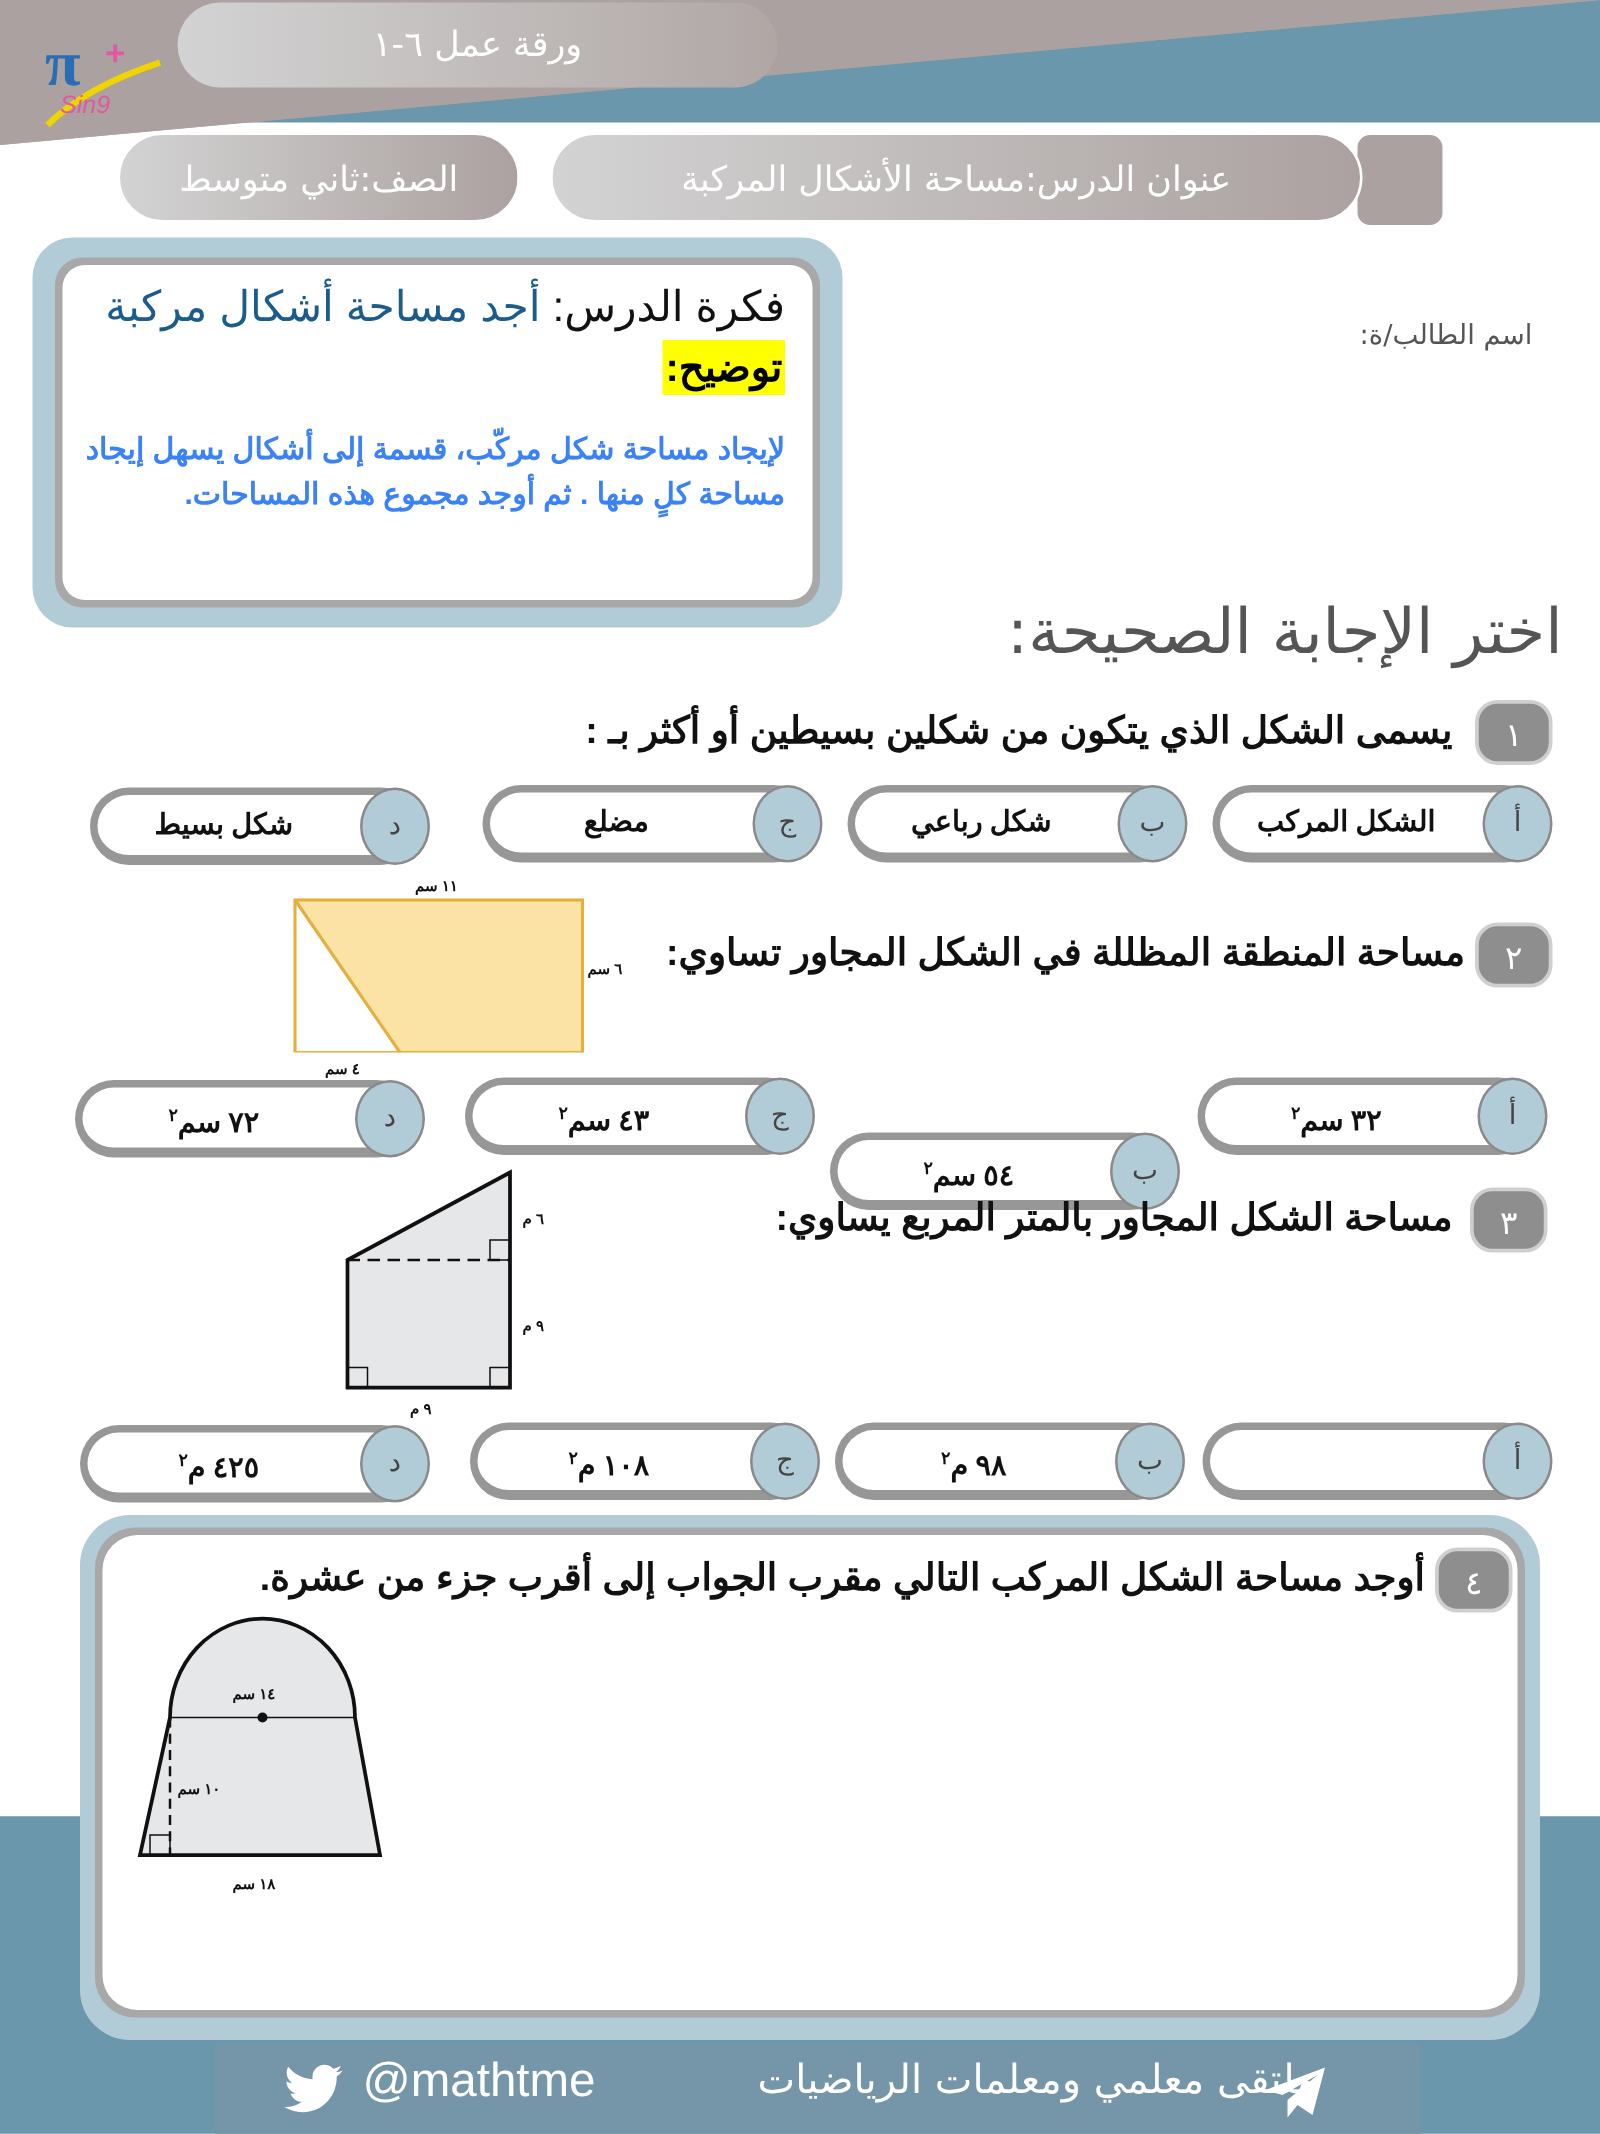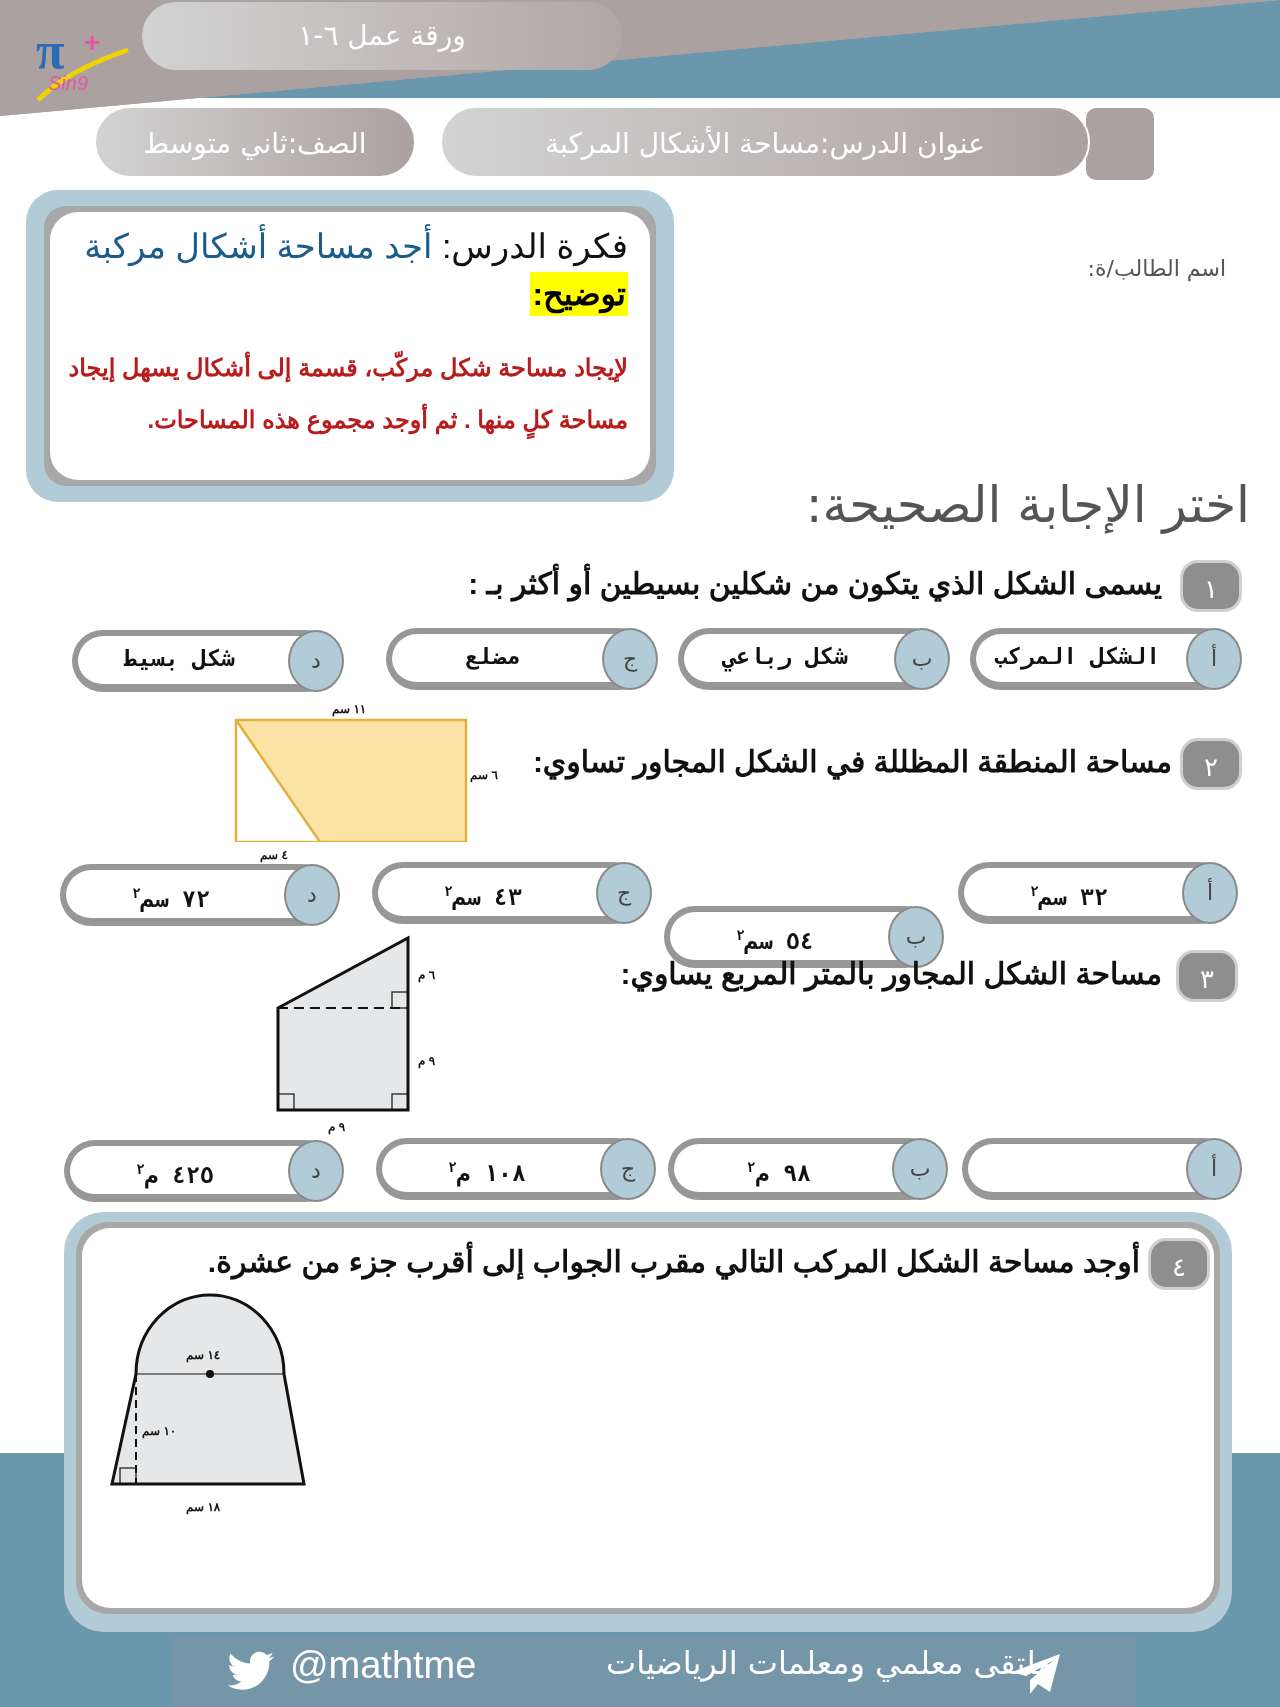--- a/index.html
+++ b/index.html
@@ -31,42 +31,42 @@
   .idea-outer {
     position: absolute; left: 26px; top: 190px; width: 648px; height: 312px;
     background: #b1cbd7; border-radius: 32px;
   }
   .idea-mid {
     position: absolute; left: 18px; top: 16px; right: 18px; bottom: 16px;
     background: #a8a8a8; border-radius: 22px;
   }
   .idea-inner {
     position: absolute; left: 6px; top: 6px; right: 6px; bottom: 6px;
-    background: #ffffff; border-radius: 28px; direction: rtl;
+    background: #ffffff; border-radius: 18px; direction: rtl;
     padding: 10px 22px 10px 18px; box-sizing: border-box;
   }
   .idea-title { font-family: "Liberation Sans", sans-serif; font-size: 34px; color: #111; line-height: 48px; }
   .idea-title .blue { color: #1b5c8a; }
   .clarify { display: inline-block; background: #ffff00; font-family: "Liberation Sans", sans-serif; font-weight: bold; font-size: 32px; line-height: 44px; padding: 0 2px; margin-top: 2px; }
-  .idea-body { font-family: "Liberation Sans", sans-serif; font-weight: bold; font-size: 24px; line-height: 52px; margin-top: 26px; color: #b91c1c; }
+  .idea-body { font-family: "Liberation Sans", sans-serif; font-weight: bold; font-size: 24px; line-height: 36px; margin-top: 26px; color: #3b82f6; }
   .student { position: absolute; right: 54px; top: 256px; font-size: 22px; color: #555; direction: rtl; }
   .choose { position: absolute; right: 30px; top: 476px; font-size: 50px; color: #555; direction: rtl; }
   
   .qnum {
     position: absolute; width: 62px; height: 52px; border-radius: 18px;
     background: #8e8e8e; color: #ffffff; font-size: 26px; text-align: center; line-height: 52px;
     border: 3px solid #cfcfcf; box-sizing: border-box;
   }
   .qtext { position: absolute; direction: rtl; font-family: "Liberation Sans", sans-serif; font-weight: bold; font-size: 30px; color: #111; white-space: nowrap; }
   .opt {
     position: absolute; height: 62px; box-sizing: border-box;
     border: 6px solid #979797; border-radius: 32px; background: #ffffff;
     border-bottom-width: 8px;
   }
-  .opt .txt { position: absolute; left: 10px; right: 60px; top: 0; bottom: 0; text-align: center; line-height: 48px; direction: rtl; font-family: Liberation Mono, monospace; font-weight: bold; font-size: 23px; color: #111; }
+  .opt .txt { position: absolute; left: 10px; right: 60px; top: 0; bottom: 0; text-align: center; line-height: 48px; direction: rtl; font-family: Liberation Serif, serif; font-weight: bold; font-size: 23px; color: #111; }
   .opt .letter {
     position: absolute; right: -14px; top: -6px; width: 56px; height: 62px; border-radius: 50%;
     background: #b1cbd7; border: 2px solid #8a8a8a; box-sizing: border-box;
     text-align: center; line-height: 58px; font-size: 22px; color: #444;
   }
   .opt sup { font-size: 14px; }
   
   .q4-outer { position: absolute; left: 64px; top: 1212px; width: 1168px; height: 420px; background: #b1cbd7; border-radius: 40px; }
   .q4-mid { position: absolute; left: 12px; top: 10px; right: 12px; bottom: 18px; background: #a8a8a8; border-radius: 32px; }
   .q4-inner { position: absolute; left: 6px; top: 6px; right: 6px; bottom: 6px; background: #fff; border-radius: 28px; }

